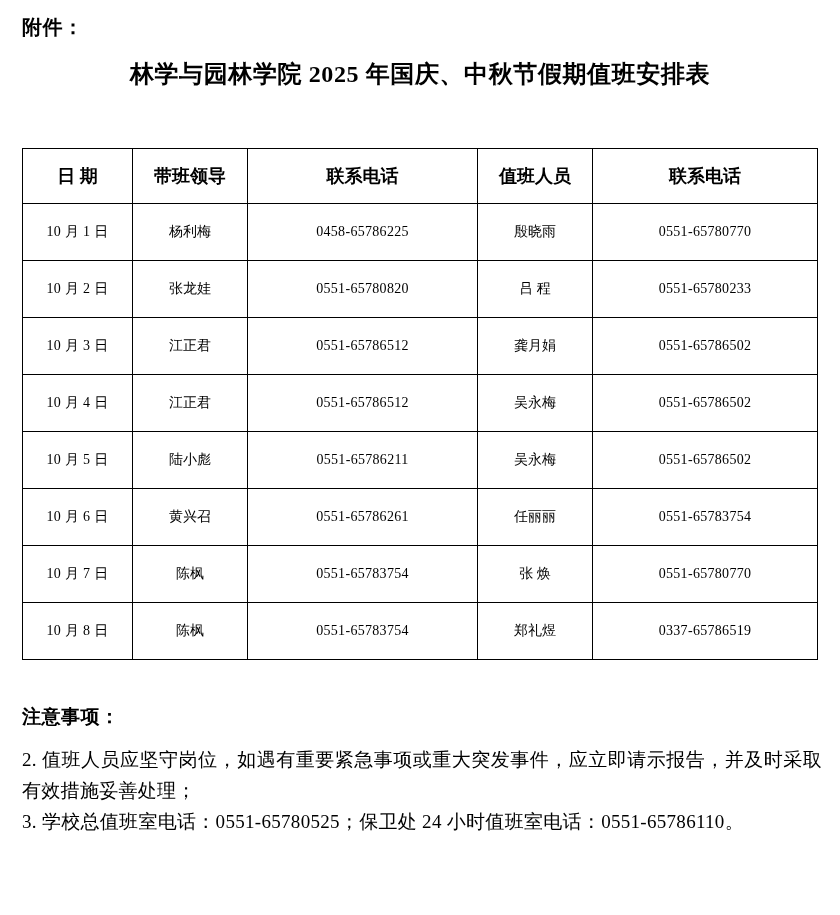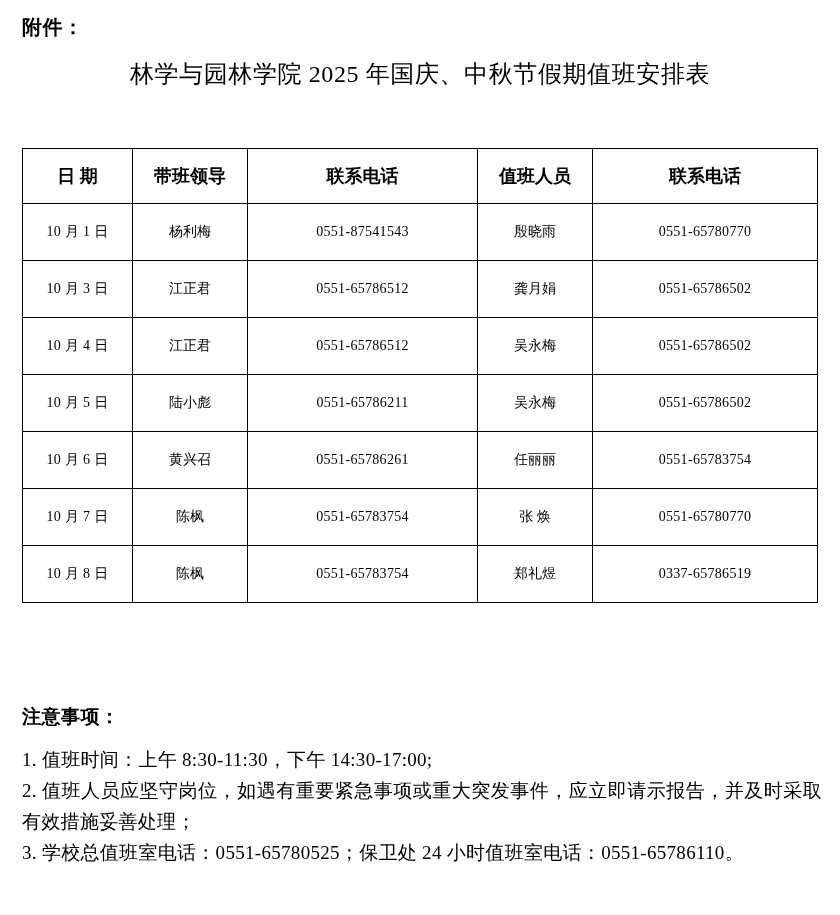--- a/index.html
+++ b/index.html
@@ -29,21 +29,21 @@
     font-weight: 700;
     letter-spacing: 0.5px;
   }
   .doc-title {
     position: absolute;
     left: 0;
     right: 0;
     top: 58px;
     text-align: center;
     font-size: 24px;
-    font-weight: 400;
+    font-weight: 700;
     letter-spacing: 0.6px;
   }
   .table-wrap {
     position: absolute;
     left: 22px;
     top: 148px;
     width: 795px;
   }
   table.duty {
     border-collapse: collapse;
@@ -116,23 +116,30 @@
           <th>带班领导</th>
           <th>联系电话</th>
           <th>值班人员</th>
           <th>联系电话</th>
         </tr>
       </thead>
       <tbody>
         <tr>
           <td class="num">10 月 1 日</td>
           <td>杨利梅</td>
-          <td class="num">0551-87541543</td>
+          <td class="num">0458-65786225</td>
           <td>殷晓雨</td>
           <td class="num">0551-65780770</td>
+        </tr>
+        <tr>
+          <td class="num">10 月 2 日</td>
+          <td>张龙娃</td>
+          <td class="num">0551-65780820</td>
+          <td>吕 程</td>
+          <td class="num">0551-65780233</td>
         </tr>
         <tr>
           <td class="num">10 月 3 日</td>
           <td>江正君</td>
           <td class="num">0551-65786512</td>
           <td>龚月娟</td>
           <td class="num">0551-65786502</td>
         </tr>
         <tr>
           <td class="num">10 月 4 日</td>
@@ -168,18 +175,17 @@
           <td class="num">0551-65783754</td>
           <td>郑礼煜</td>
           <td class="num">0337-65786519</td>
         </tr>
       </tbody>
     </table>
   </div>
 
   <div class="notes">
     <div class="notes-title">注意事项：</div>
-    <div class="note-line">1. 值班时间：上午 8:30-11:30，下午 14:30-17:00;</div>
     <div class="note-line">2. 值班人员应坚守岗位，如遇有重要紧急事项或重大突发事件，应立即请示报告，并及时采取有效措施妥善处理；</div>
     <div class="note-line">3. 学校总值班室电话：0551-65780525；保卫处 24 小时值班室电话：0551-65786110。</div>
   </div>
 
 </div>
 
 </body></html>

